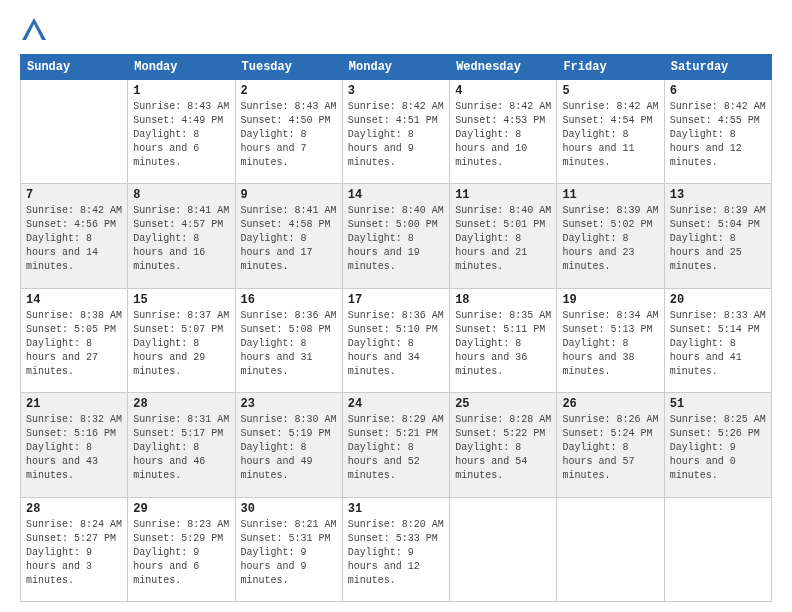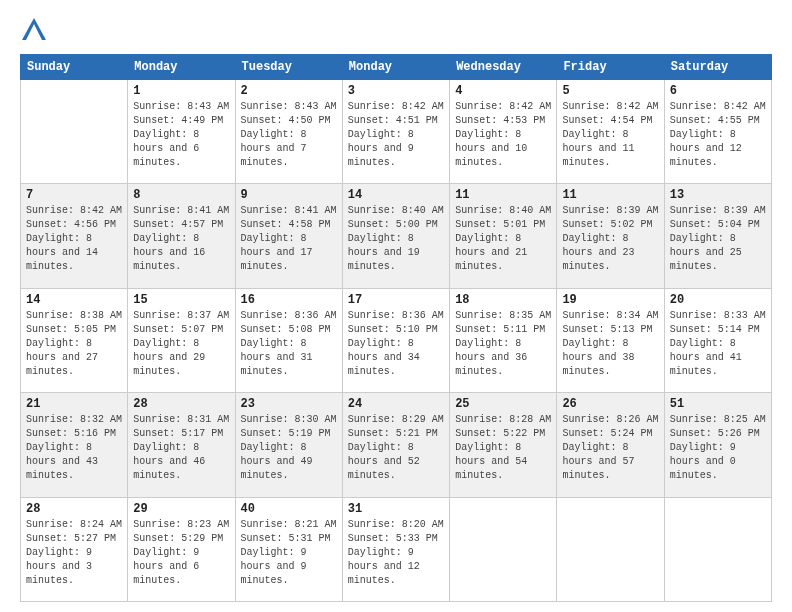--- a/index.html
+++ b/index.html
@@ -259,21 +259,21 @@
         <tr class="row-white">
           <td>
             <span class="day-number">28</span>
             <div class="day-info">Sunrise: 8:24 AM<br>Sunset: 5:27 PM<br>Daylight: 9 hours and 3 minutes.</div>
           </td>
           <td>
             <span class="day-number">29</span>
             <div class="day-info">Sunrise: 8:23 AM<br>Sunset: 5:29 PM<br>Daylight: 9 hours and 6 minutes.</div>
           </td>
           <td>
-            <span class="day-number">40</span>
+            <span class="day-number">30</span>
             <div class="day-info">Sunrise: 8:21 AM<br>Sunset: 5:31 PM<br>Daylight: 9 hours and 9 minutes.</div>
           </td>
           <td>
             <span class="day-number">31</span>
             <div class="day-info">Sunrise: 8:20 AM<br>Sunset: 5:33 PM<br>Daylight: 9 hours and 12 minutes.</div>
           </td>
           <td class="empty-cell"></td>
           <td class="empty-cell"></td>
           <td class="empty-cell"></td>
         </tr>

